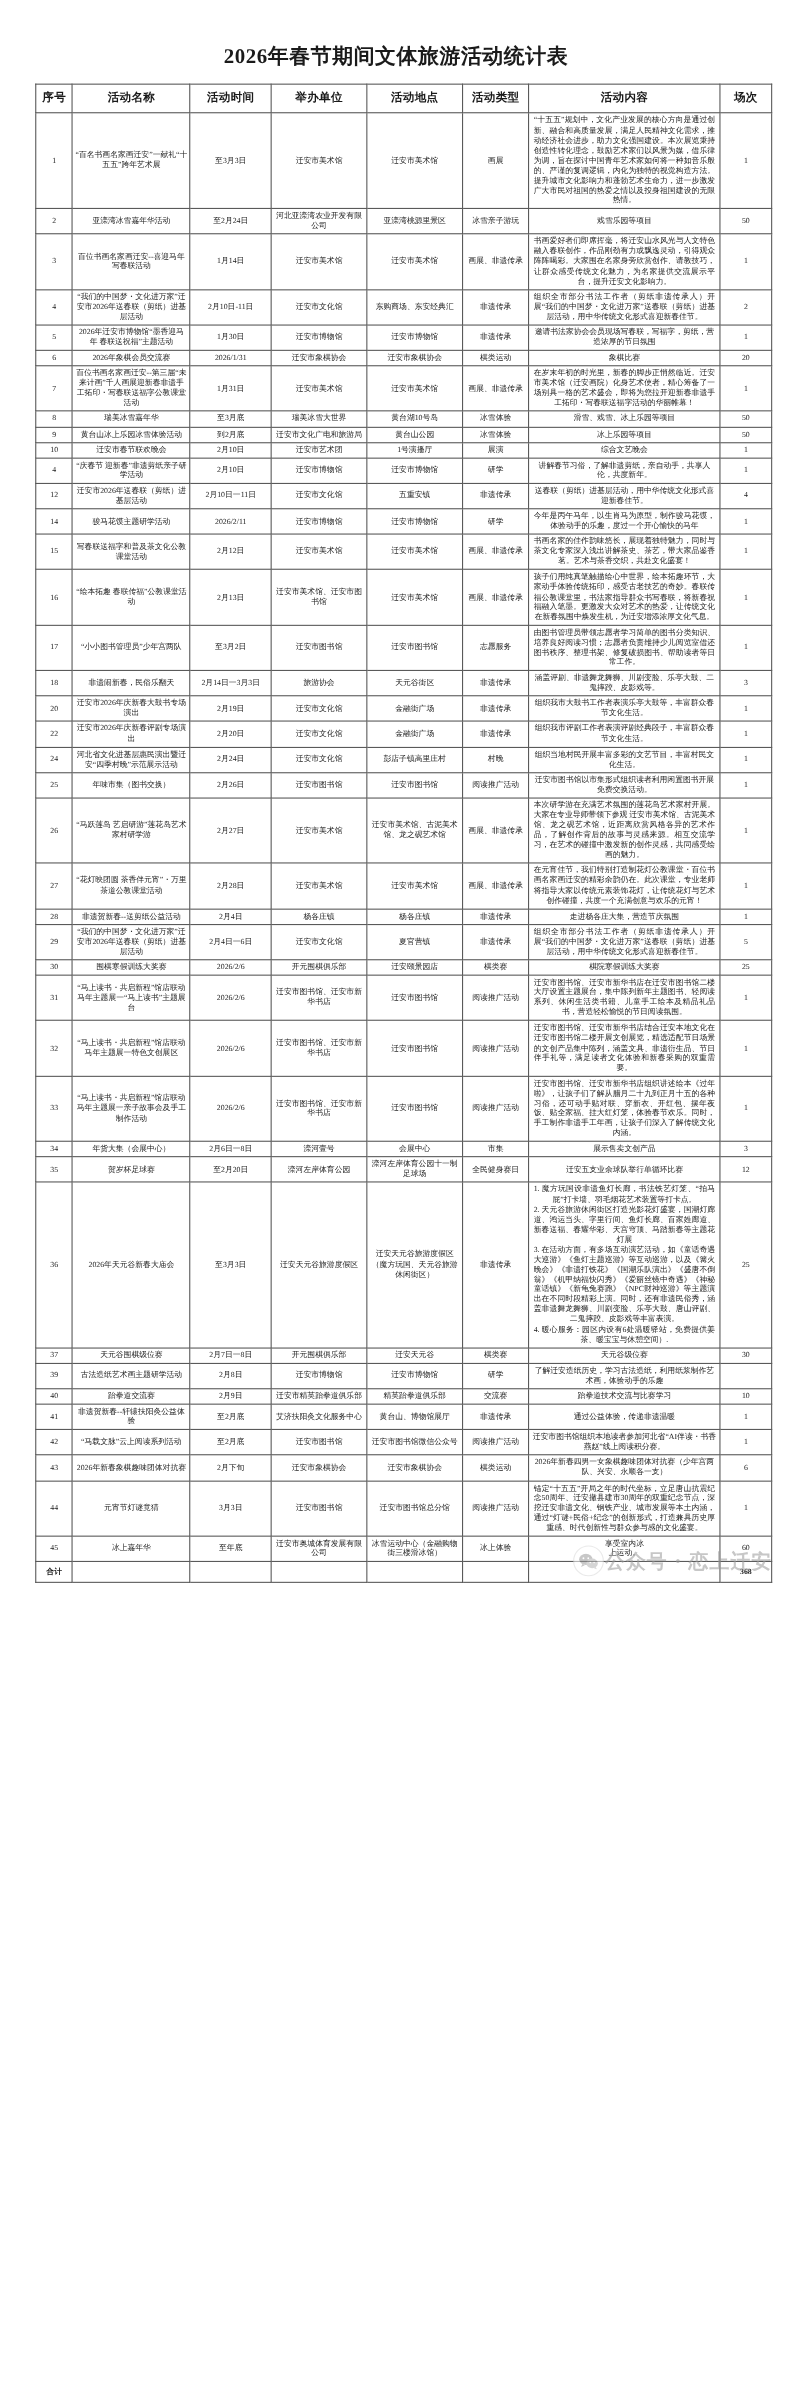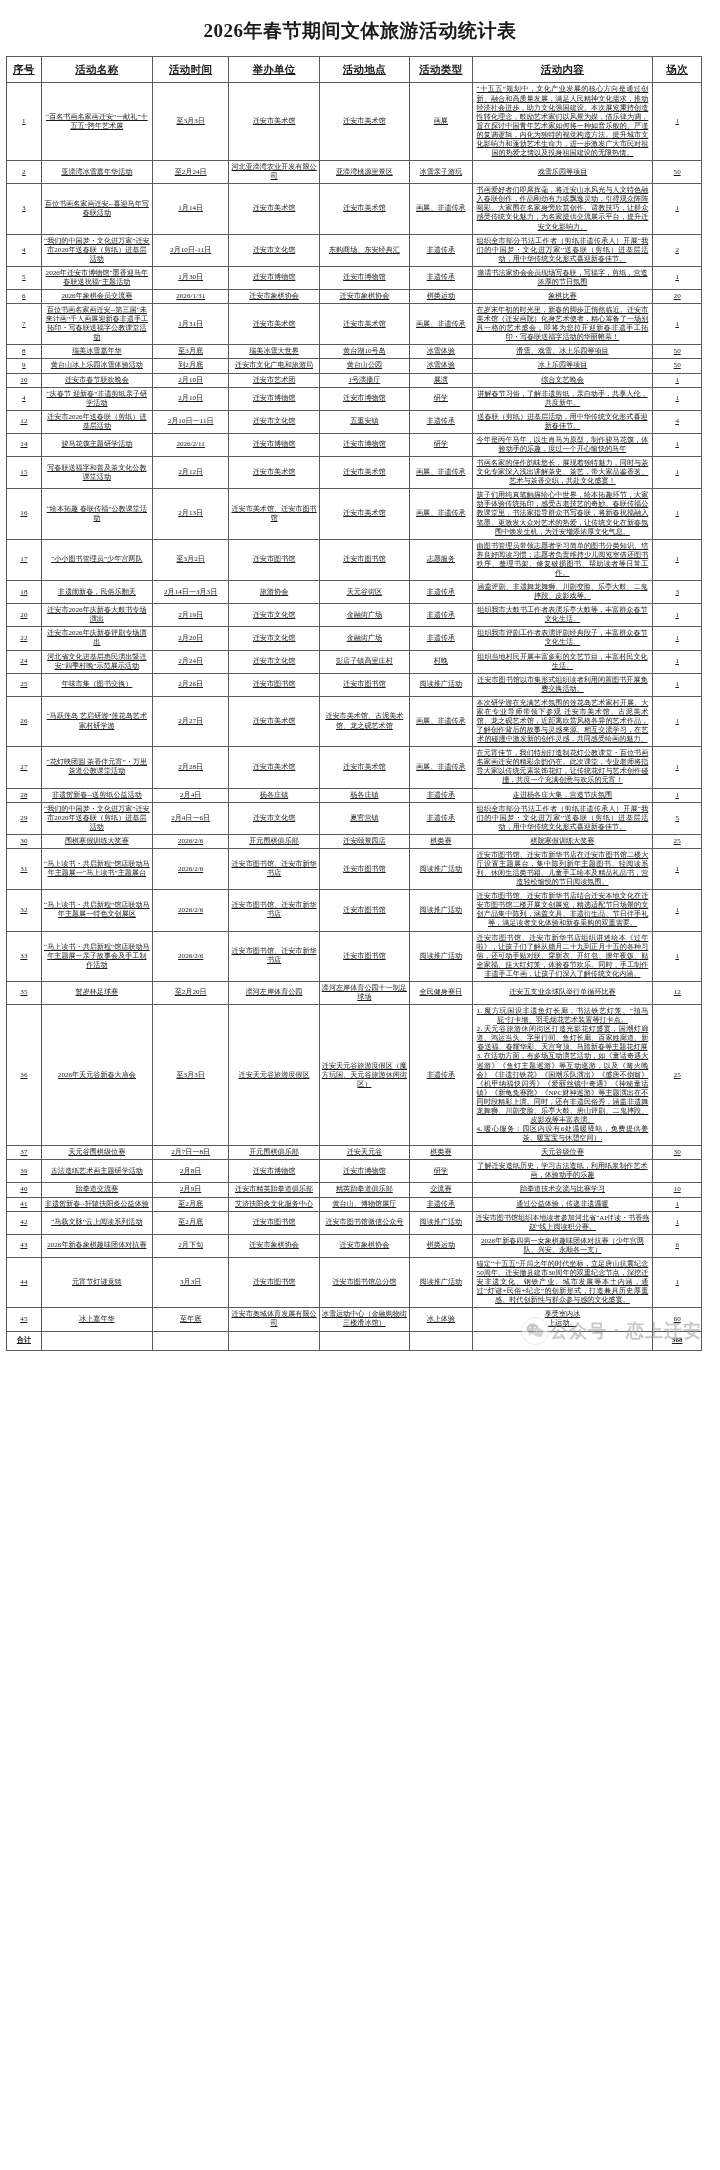--- a/index.html
+++ b/index.html
@@ -10,22 +10,23 @@
     -webkit-font-smoothing:antialiased;
   }
   .page{width:720px;position:relative;padding:0;box-sizing:border-box;}
   .doc-title{
     text-align:center;
     font-weight:bold;
     font-size:19px;
     letter-spacing:.5px;
     padding:18px 0 12px 0;
     font-family:"Liberation Serif","DejaVu Serif",serif;
-  }
-  .table-wrap{padding:0 18px 8px 6px;box-sizing:border-box;text-decoration:underline;}
+    margin-top:20px;
+  }
+  .table-wrap{padding:0 18px 8px 32px;box-sizing:border-box;}
   table.stat{
     width:100%;
     border-collapse:collapse;
     table-layout:fixed;
     font-size:7.1px;
     line-height:1.28;
   }
   table.stat th,table.stat td{
     border:1px solid #5a5a5a;
     padding:2px 2px;
@@ -402,20 +403,30 @@
           </tr>
           <tr>
             <td>33</td>
             <td>“马上读书・共启新程”馆店联动马年主题展一亲子故事会及手工制作活动</td>
             <td>2026/2/6</td>
             <td>迁安市图书馆、迁安市新华书店</td>
             <td>迁安市图书馆</td>
             <td>阅读推广活动</td>
             <td class="content long">迁安市图书馆、迁安市新华书店组织讲述绘本《过年啦》，让孩子们了解从腊月二十九到正月十五的各种习俗，还可动手贴对联、穿新衣、开红包、摆年夜饭、贴全家福、挂大红灯笼，体验春节欢乐。同时，手工制作非遗手工年画，让孩子们深入了解传统文化内涵。</td>
             <td>1</td>
+          </tr>
+          <tr>
+            <td>34</td>
+            <td>年货大集（会展中心）</td>
+            <td>2月6日一8日</td>
+            <td>滦河壹号</td>
+            <td>会展中心</td>
+            <td>市集</td>
+            <td class="content">展示售卖文创产品</td>
+            <td>3</td>
           </tr>
           <tr>
             <td>35</td>
             <td>贺岁杯足球赛</td>
             <td>至2月20日</td>
             <td>滦河左岸体育公园</td>
             <td>滦河左岸体育公园十一制足球场</td>
             <td>全民健身赛日</td>
             <td class="content">迁安五支业余球队举行单循环比赛</td>
             <td>12</td>

